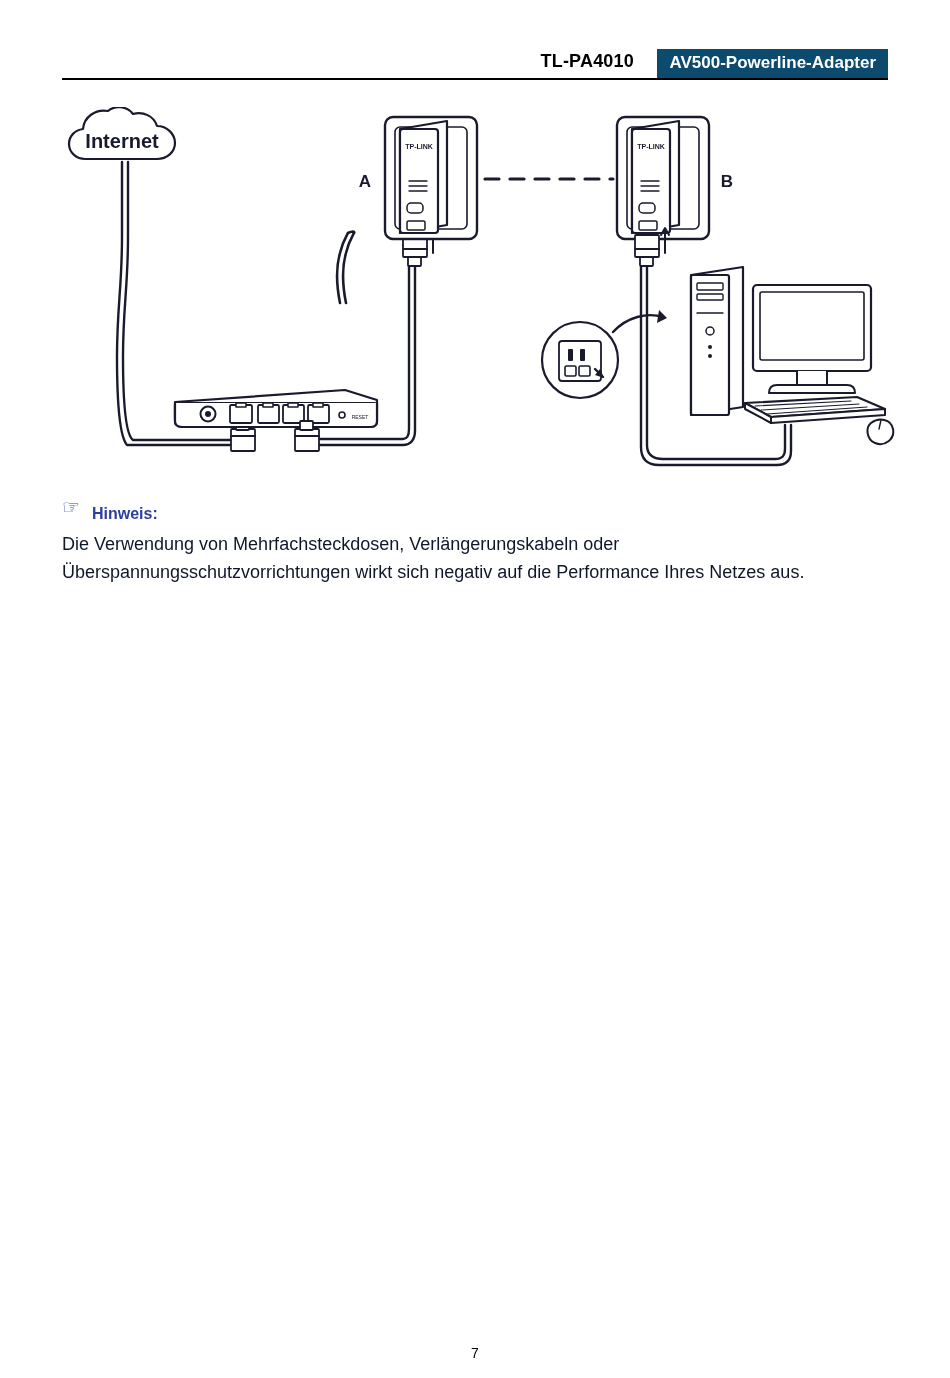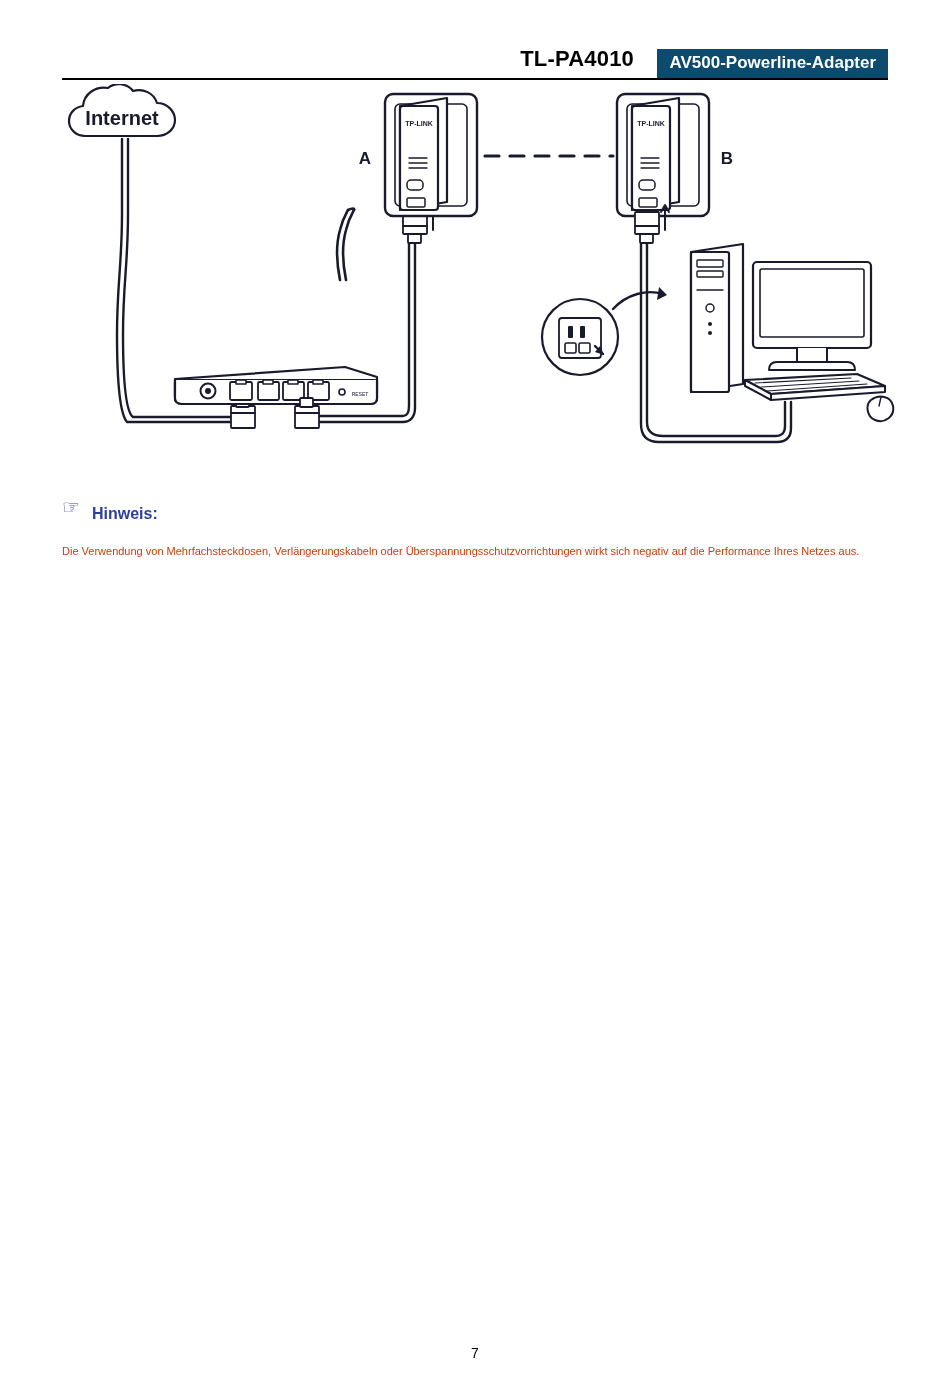--- a/index.html
+++ b/index.html
@@ -29,21 +29,21 @@
     left: 0;
     bottom: 0;
     width: 826px;
     height: 2px;
     background: #000;
   }
   .header-model {
     position: absolute;
     right: 254px;
     bottom: 8px;
-    font-size: 22px;
+    font-size: 18px;
     font-weight: bold;
     letter-spacing: 0.2px;
     white-space: nowrap;
     text-align: right;
   }
   .header-badge {
     position: absolute;
     right: 0;
     bottom: 2px;
     background: #0c4a6e;
@@ -51,21 +51,21 @@
     font-size: 17px;
     font-weight: bold;
     padding: 4px 12px 5px 12px;
     white-space: nowrap;
   }
 
   
   .figure {
     position: absolute;
     left: 55px;
-    top: 84px;
+    top: 107px;
     width: 840px;
     height: 390px;
   }
   .figure svg { display: block; }
 
   
   .note-block {
     position: absolute;
     left: 62px;
     top: 495px;
@@ -83,24 +83,24 @@
     line-height: 1;
     transform: translateY(-1px);
   }
   .note-title {
     font-size: 16px;
     font-weight: bold;
     color: #2b3f9e;
     margin-top: 12px;
   }
   .note-body {
-    margin-top: 22px;
-    font-size: 11px;
+    margin-top: 10px;
+    font-size: 18px;
     line-height: 1.55;
-    color: #c2410c;
+    color: #0f172a;
     max-width: 800px;
   }
 
   
   .footer {
     position: absolute;
     left: 0;
     top: 1345px;
     width: 950px;
     text-align: center;

